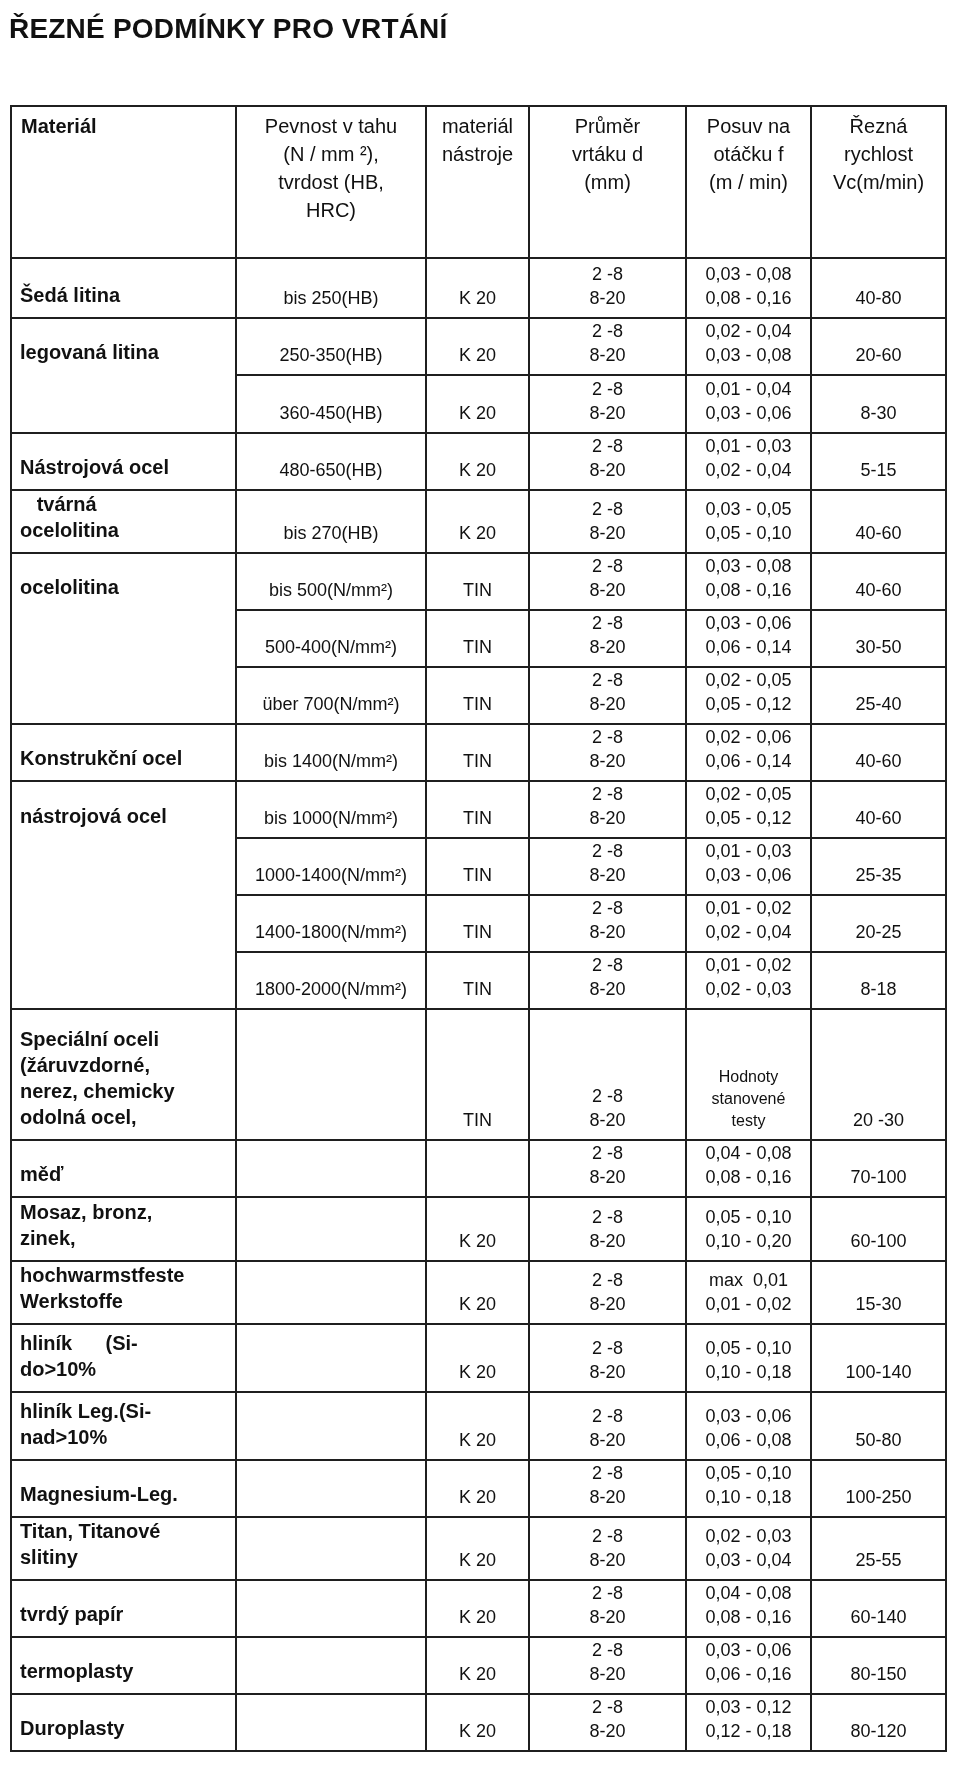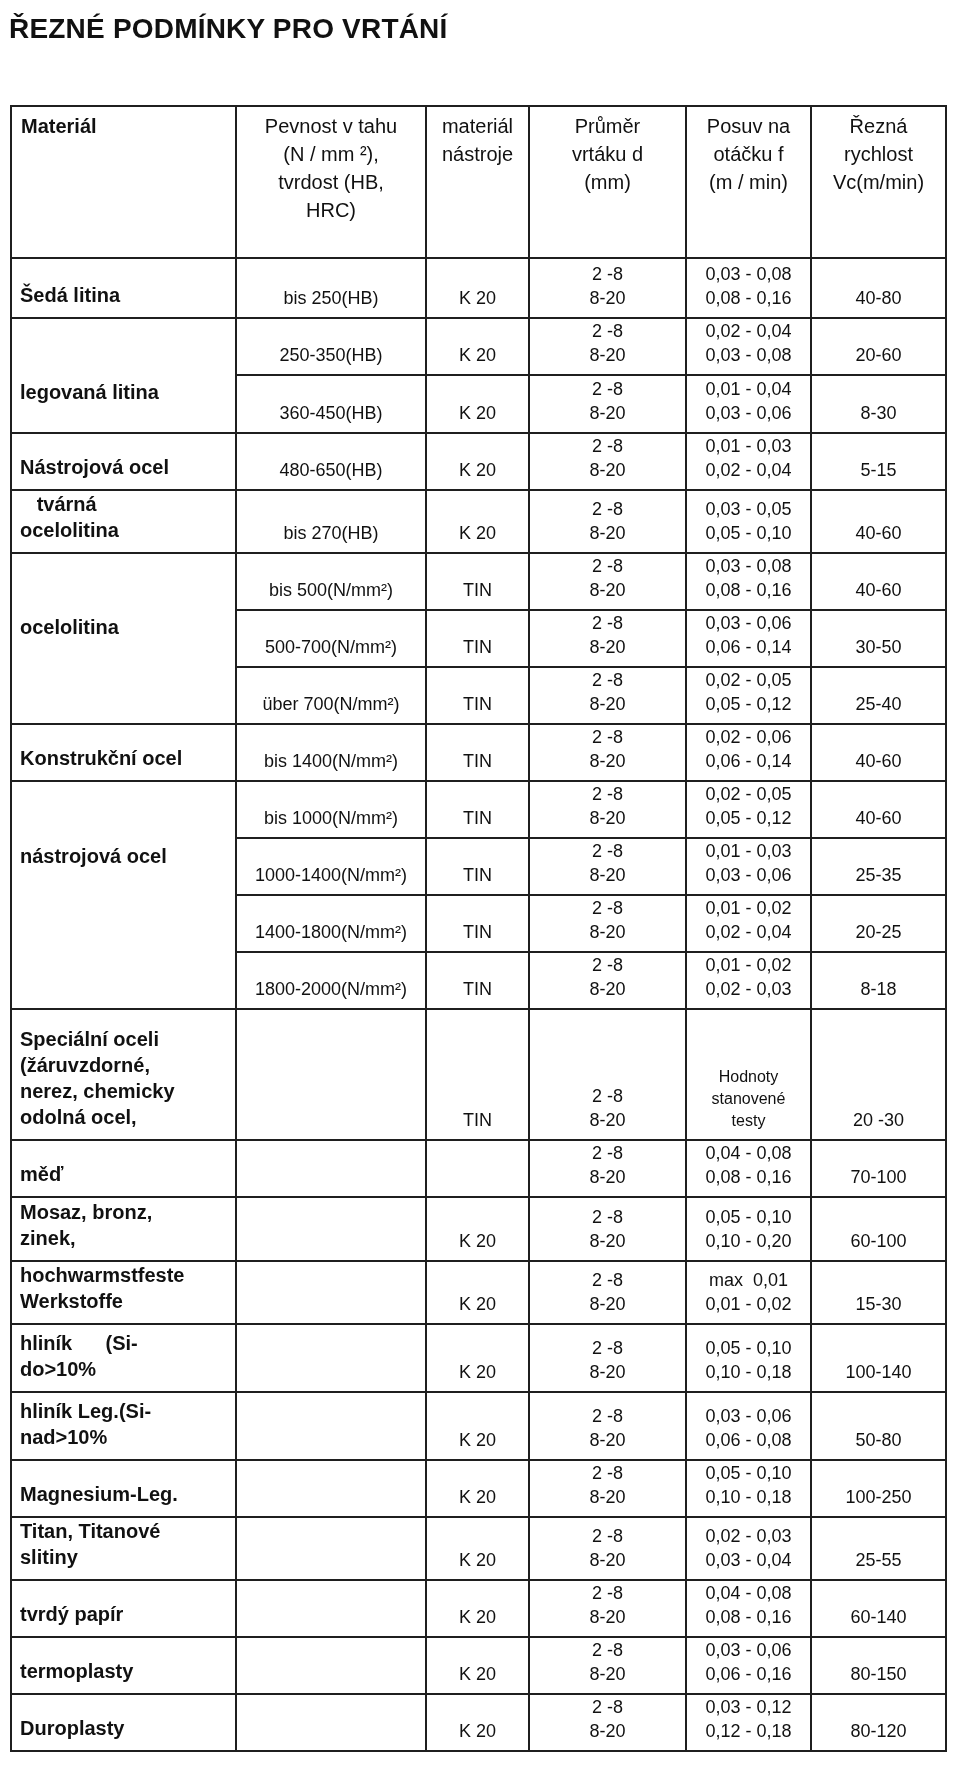--- a/index.html
+++ b/index.html
@@ -64,21 +64,20 @@
   }
   table.cond td.mat.merged {
     vertical-align: top;
     padding-bottom: 0;
   }
   .mat-inner {
     display: flex;
     align-items: flex-end;
     box-sizing: border-box;
     white-space: pre-wrap;
-    margin-top: 40px;
   }
   table.cond td.small-feed {
     font-size: 16px;
     line-height: 22px;
   }
 </style>
 </head>
 <body>
 
 <div class="doc-title">ŘEZNÉ PODMÍNKY PRO VRTÁNÍ</div>
@@ -167,21 +166,21 @@
         <td class="mat merged" rowspan="3"><div class="mat-inner" style="height: 46px;">ocelolitina</div></td>
         <td>bis 500(N/mm²)</td>
         <td>TIN</td>
         <td>2 -8
 8-20</td>
         <td>0,03 - 0,08
 0,08 - 0,16</td>
         <td>40-60</td>
       </tr>
       <tr style="height: 56px;">
-        <td>500-700(N/mm²)</td>
+        <td>500-400(N/mm²)</td>
         <td>TIN</td>
         <td>2 -8
 8-20</td>
         <td>0,03 - 0,06
 0,06 - 0,14</td>
         <td>30-50</td>
       </tr>
       <tr style="height: 54px;">
         <td>über 700(N/mm²)</td>
         <td>TIN</td>

